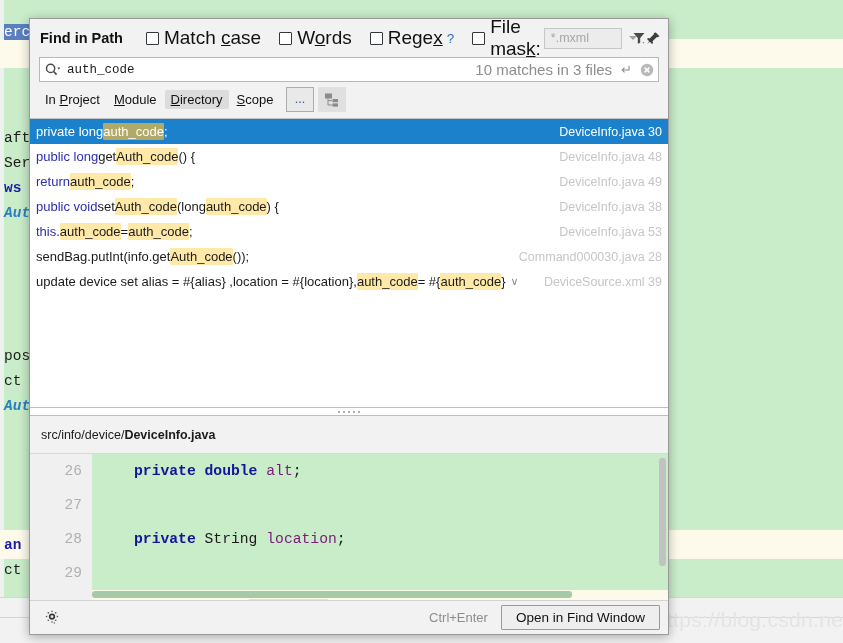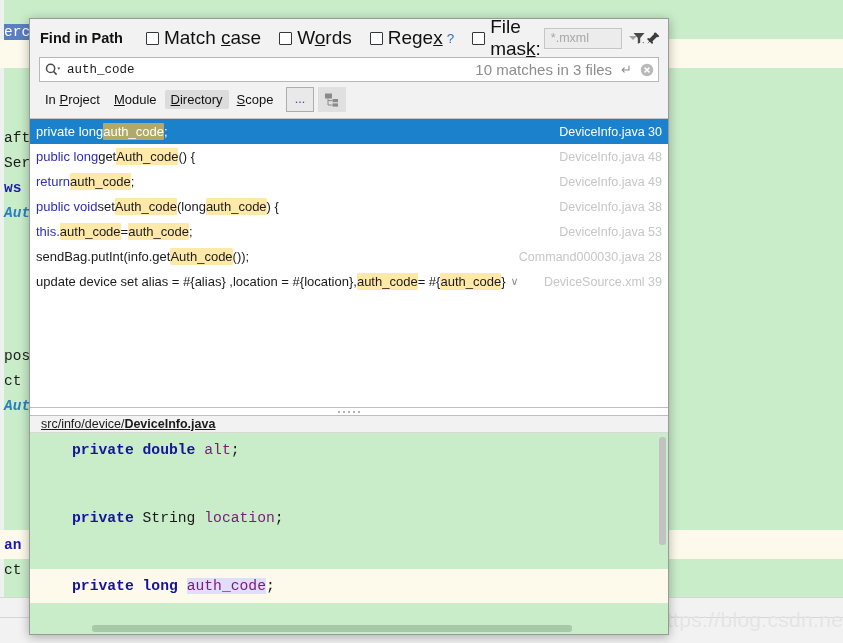--- a/index.html
+++ b/index.html
@@ -119,22 +119,22 @@
   .result-row.selected .kwp{color:#fff;}
   .xml-chev{color:#8d8d8d;font-size:11px;margin-left:5px;margin-right:1px;}
 
   
   #splitter{height:7px;background:#fff;display:flex;align-items:center;justify-content:center;flex:none;position:relative;}
   #splitter .dots{display:flex;gap:3px;}
   #splitter .dots i{width:2px;height:2px;background:#b0b0b0;display:block;}
 
   
   #preview-header{
-    height:17px;background:#f2f2f2;display:flex;align-items:center;padding:0 11px;
-    font-size:12.5px;color:#1b1b1b;box-sizing:border-box;flex:none;border-top:1px solid #bdbdbd;text-decoration:underline;
+    height:38px;background:#f2f2f2;display:flex;align-items:center;padding:0 11px;
+    font-size:12.5px;color:#1b1b1b;box-sizing:border-box;flex:none;border-top:1px solid #bdbdbd;
   }
   #preview-header b{font-weight:bold;}
 
   
   #code-preview{
     flex:1;position:relative;background:#c9ecc9;overflow:hidden;display:flex;
     border-top:1px solid #d8d8d8;
   }
   #code-gutter{width:62px;background:#f0f0f0;flex:none;}
   .gline{height:34px;display:flex;align-items:center;justify-content:flex-end;padding-right:10px;
@@ -368,24 +368,43 @@
         <i></i>
     </span>
   </div>
 
   <div id="preview-header">
     <span>src/info/device/</span>
       <b>DeviceInfo.java</b>
   </div>
 
   <div id="code-preview">
+    <div id="code-gutter">
+        <div class="gline">26</div>
+        <div class="gline">27</div>
+        <div class="gline">28</div>
+        <div class="gline">29</div>
+        <div class="gline">30</div>
+      </div>
     <div id="code-body">
         <div class="cline"><span class="c-kw">private</span><span class="c-plain"> </span><span class="c-type">double</span><span class="c-plain"> </span><span class="c-field">alt</span><span class="c-plain">;</span></div>
         <div class="cline">&nbsp;</div>
         <div class="cline"><span class="c-kw">private</span><span class="c-plain"> </span><span class="c-plain">String</span><span class="c-plain"> </span><span class="c-field">location</span><span class="c-plain">;</span></div>
         <div class="cline">&nbsp;</div>
         <div class="cline hl"><span class="c-kw">private</span><span class="c-plain"> </span><span class="c-type">long</span><span class="c-plain"> </span><span class="c-occ">auth_code</span><span class="c-plain">;</span></div>
       </div>
     <div id="code-vscroll"></div>
     <div id="code-hscroll"></div>
   </div>
 
+  <div id="dlg-footer">
+    <div id="gear-btn">
+      <svg width="17" height="17" viewBox="0 0 17 17">
+        <circle cx="8" cy="7.6" r="2.3" fill="none" stroke="#3a3a3a" stroke-width="1.7"></circle>
+        <path d="M8 1.2l1 1.6h-2zM8 14l1-1.6h-2zM1.6 7.6l1.6-1v2zM14.4 7.6l-1.6-1v2zM3.5 3.1l1.9.4-1.4 1.4zM12.5 12.1l-1.9-.4 1.4-1.4zM12.5 3.1l-.5 1.9-1.4-1.4zM3.5 12.1l.5-1.9 1.4 1.4z" fill="#3a3a3a"></path>
+        <path d="M9.5 13.6l1.6 0-.8 1.4z" fill="#3a3a3a"></path>
+      </svg>
+    </div>
+    <div id="footer-spacer"></div>
+    <div id="shortcut-hint">Ctrl+Enter</div>
+    <div id="open-find-window">Open in Find Window</div>
+  </div>
 </div>
 
 </body></html>

